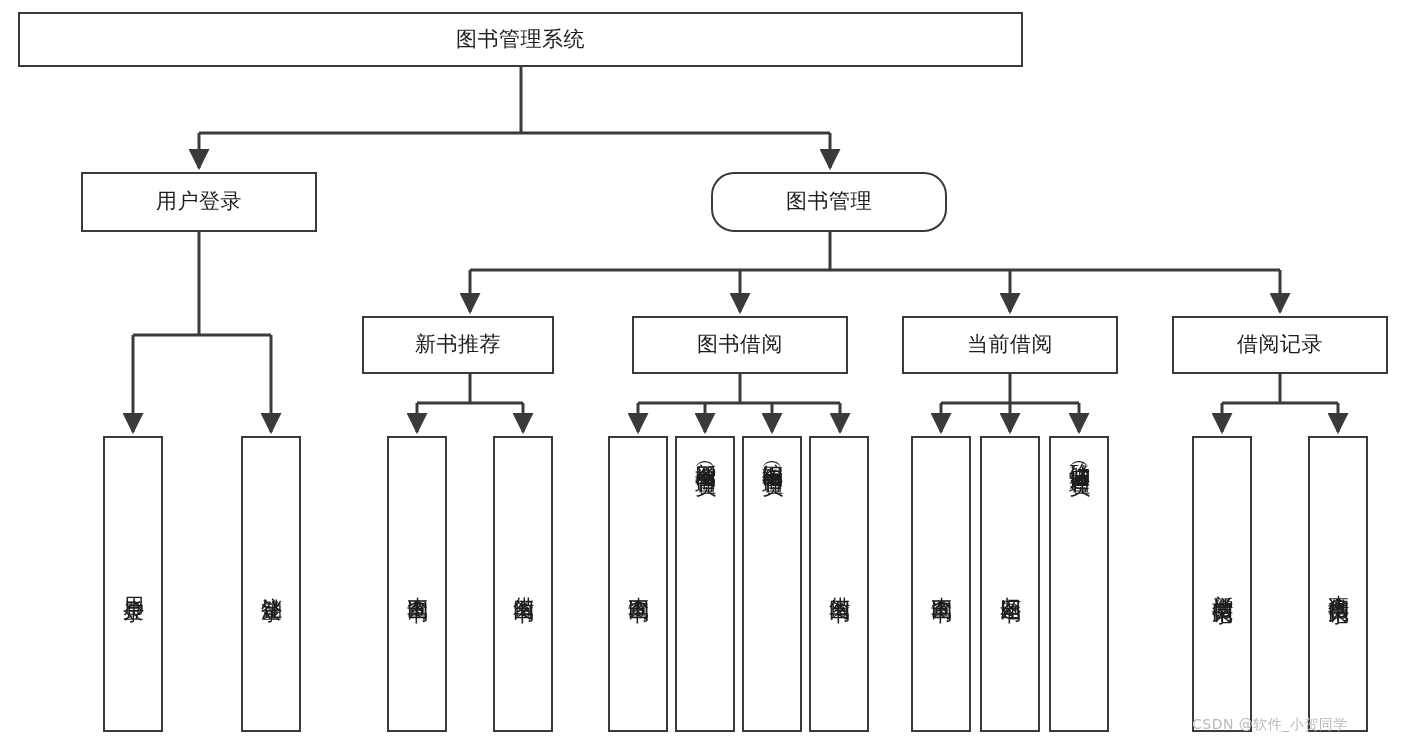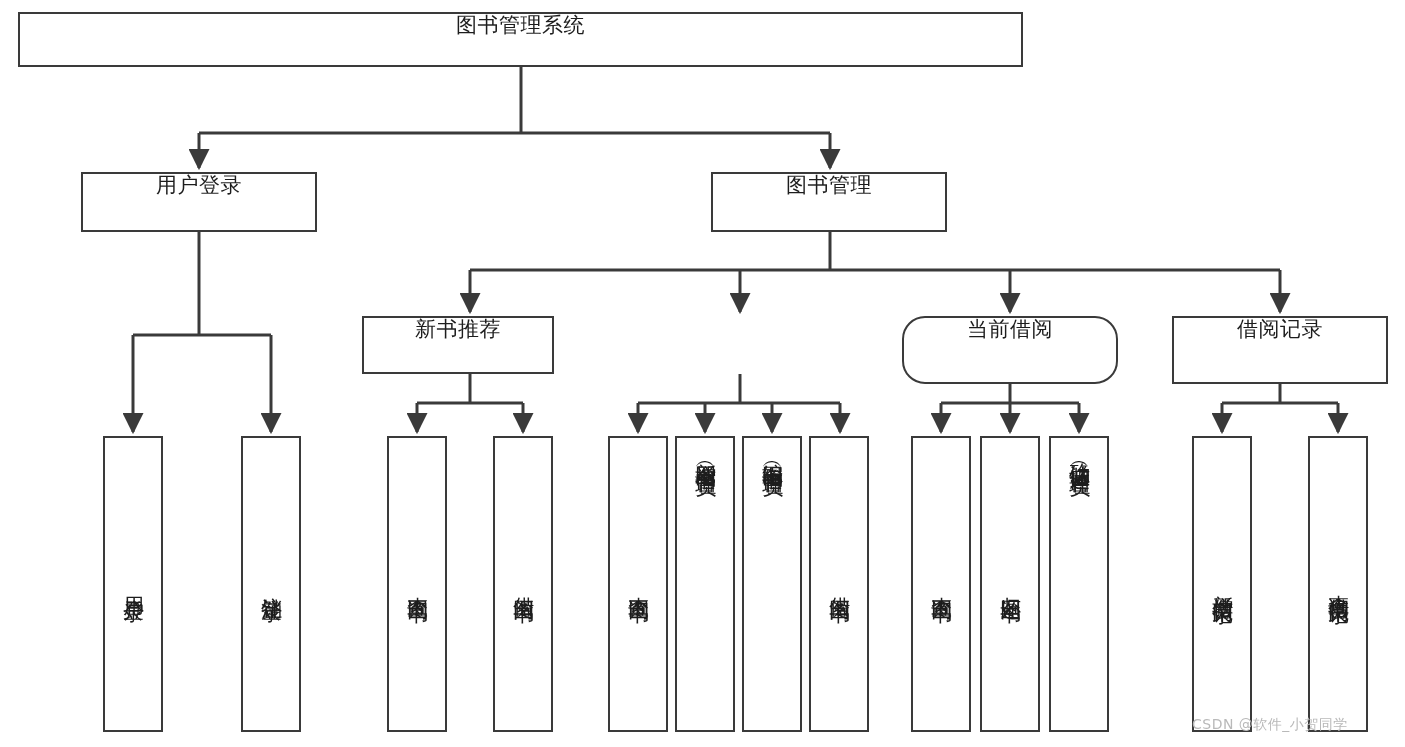--- a/index.html
+++ b/index.html
@@ -14,20 +14,21 @@
     background: #ffffff;
     font-family: "DejaVu Sans", "Liberation Sans", sans-serif;
     overflow: hidden;
   }
   .node {
     position: absolute;
     box-sizing: border-box;
     border: 2px solid #3a3a3a;
     background: #ffffff;
     display: flex;
+    align-items: center;
     justify-content: center;
     color: #1d1d1d;
   }
   .node-label {
     font-size: 21px;
     line-height: 1.12;
     letter-spacing: 0.5px;
     white-space: nowrap;
   }
   
@@ -123,31 +124,34 @@
     </g>
   </svg>
 
   <div class="node" style="left:18px; top:12px; width:1005px; height:55px;">
     <span class="node-label">图书管理系统</span>
   </div>
 
   <div class="node" style="left:81px; top:172px; width:236px; height:60px;">
     <span class="node-label">用户登录</span>
   </div>
-  <div class="node" style="left:711px; top:172px; width:236px; height:60px;">
+  <div class="node" style="left:711px; top:172px; width:236px; height:60px;border-radius:23px;">
     <span class="node-label">图书管理</span>
   </div>
 
   <div class="node" style="left:362px; top:316px; width:192px; height:58px;">
     <span class="node-label">新书推荐</span>
   </div>
-  <div class="node" style="left:902px; top:316px; width:216px; height:68px;border-radius:23px;">
+  <div class="node" style="left:632px; top:316px; width:216px; height:58px;">
+    <span class="node-label">图书借阅</span>
+  </div>
+  <div class="node" style="left:902px; top:316px; width:216px; height:58px;">
     <span class="node-label">当前借阅</span>
   </div>
-  <div class="node" style="left:1172px; top:316px; width:216px; height:68px;">
+  <div class="node" style="left:1172px; top:316px; width:216px; height:58px;">
     <span class="node-label">借阅记录</span>
   </div>
 
   <div class="leaf mid" style="left:103px; top:436px; width:60px; height:296px;">
     <span class="leaf-label">用户登录</span>
   </div>
   <div class="leaf mid" style="left:241px; top:436px; width:60px; height:296px;">
     <span class="leaf-label">注销登录</span>
   </div>
 

